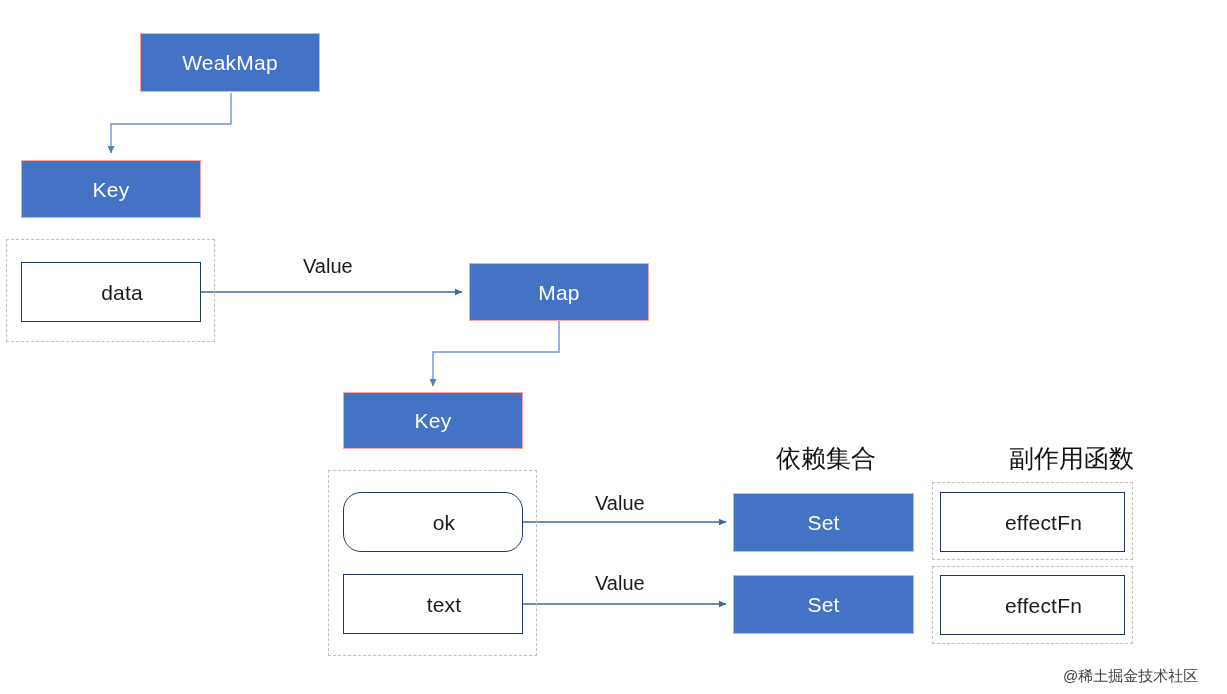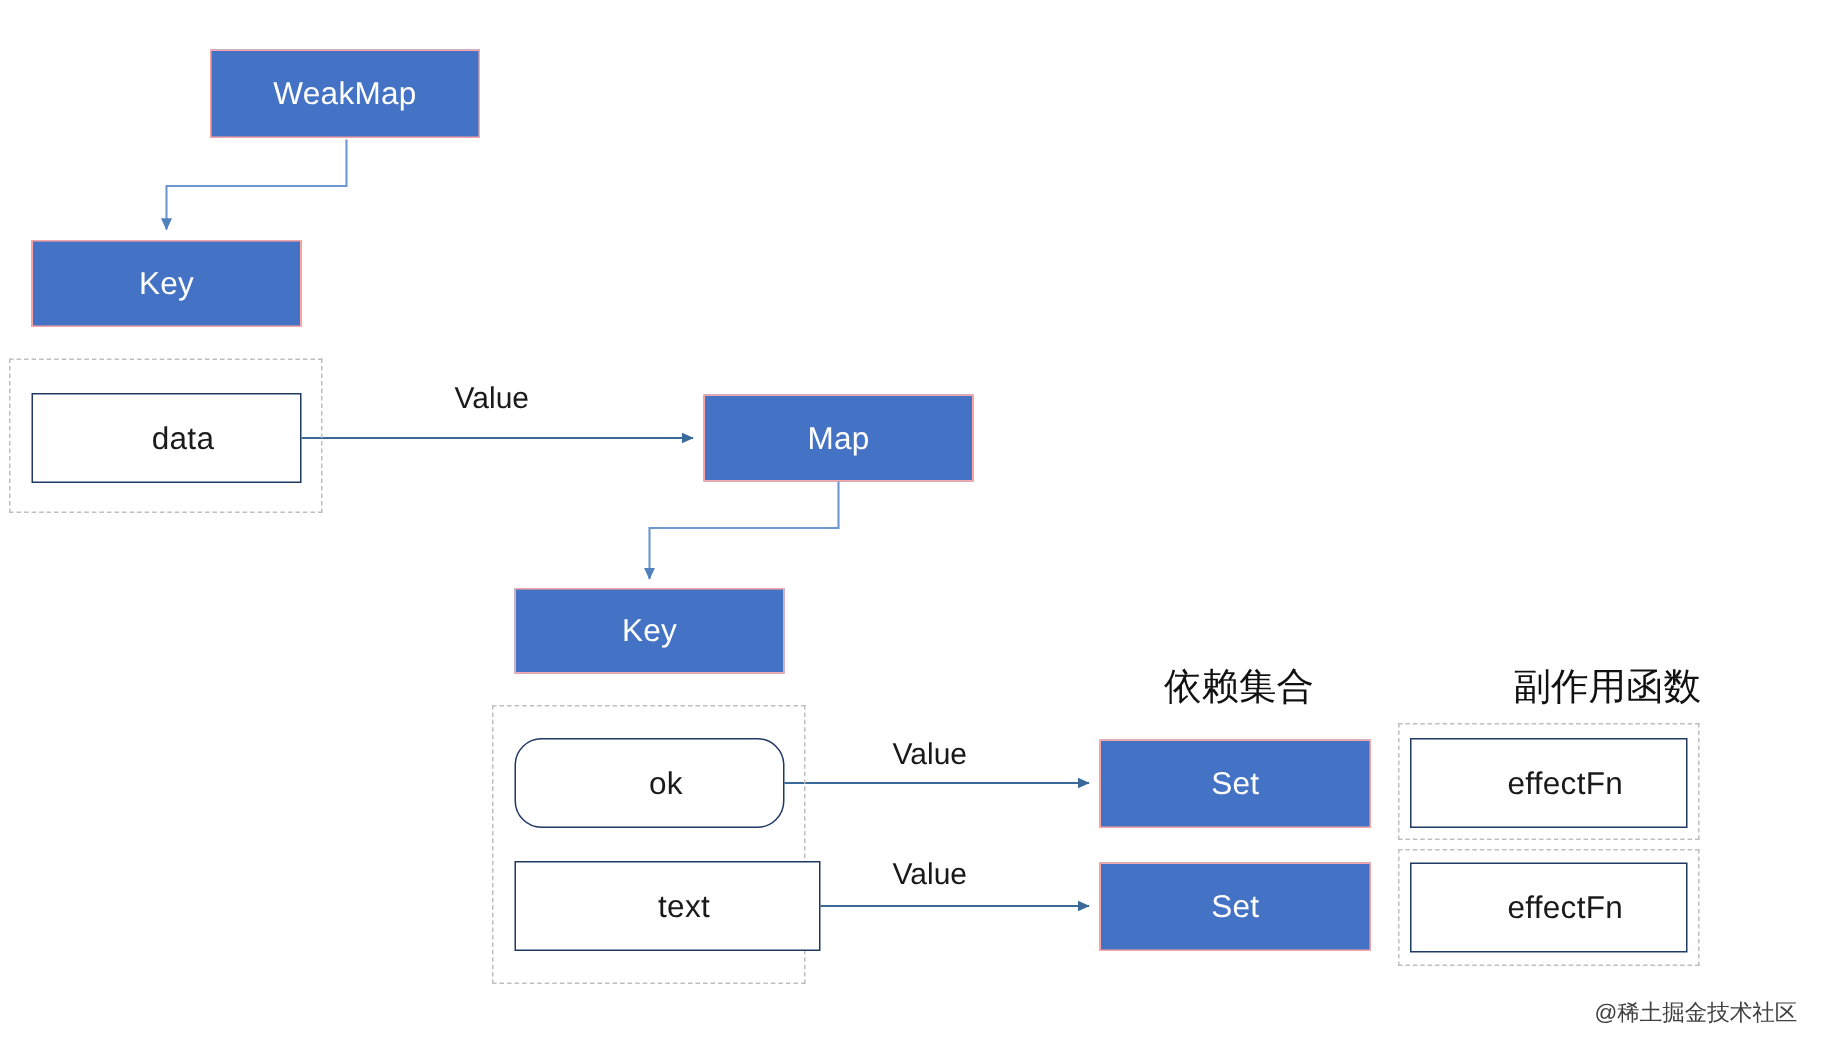--- a/index.html
+++ b/index.html
@@ -133,21 +133,21 @@
   <div class="node blue" style="left:343px; top:392px; width:180px; height:57px;">
     <span>Key</span>
   </div>
 
   <div class="dashed-group" style="left:328px; top:470px; width:209px; height:186px;"></div>
 
   <div class="node white" style="left:343px; top:492px; width:180px; height:60px;border-radius:18px;">
     <span>ok</span>
   </div>
 
-  <div class="node white" style="left:343px; top:574px; width:204px; height:60px;">
+  <div class="node white" style="left:343px; top:574px; width:180px; height:60px;">
     <span>text</span>
   </div>
 
   <div class="edge-label" style="left:595px; top:493px;">Value</div>
   <div class="edge-label" style="left:595px; top:573px;">Value</div>
 
   <div class="cn-label" style="left:776px; top:446px;">依赖集合</div>
   <div class="cn-label" style="left:1009px; top:446px;">副作用函数</div>
 
   <div class="node blue" style="left:733px; top:493px; width:181px; height:59px;">

